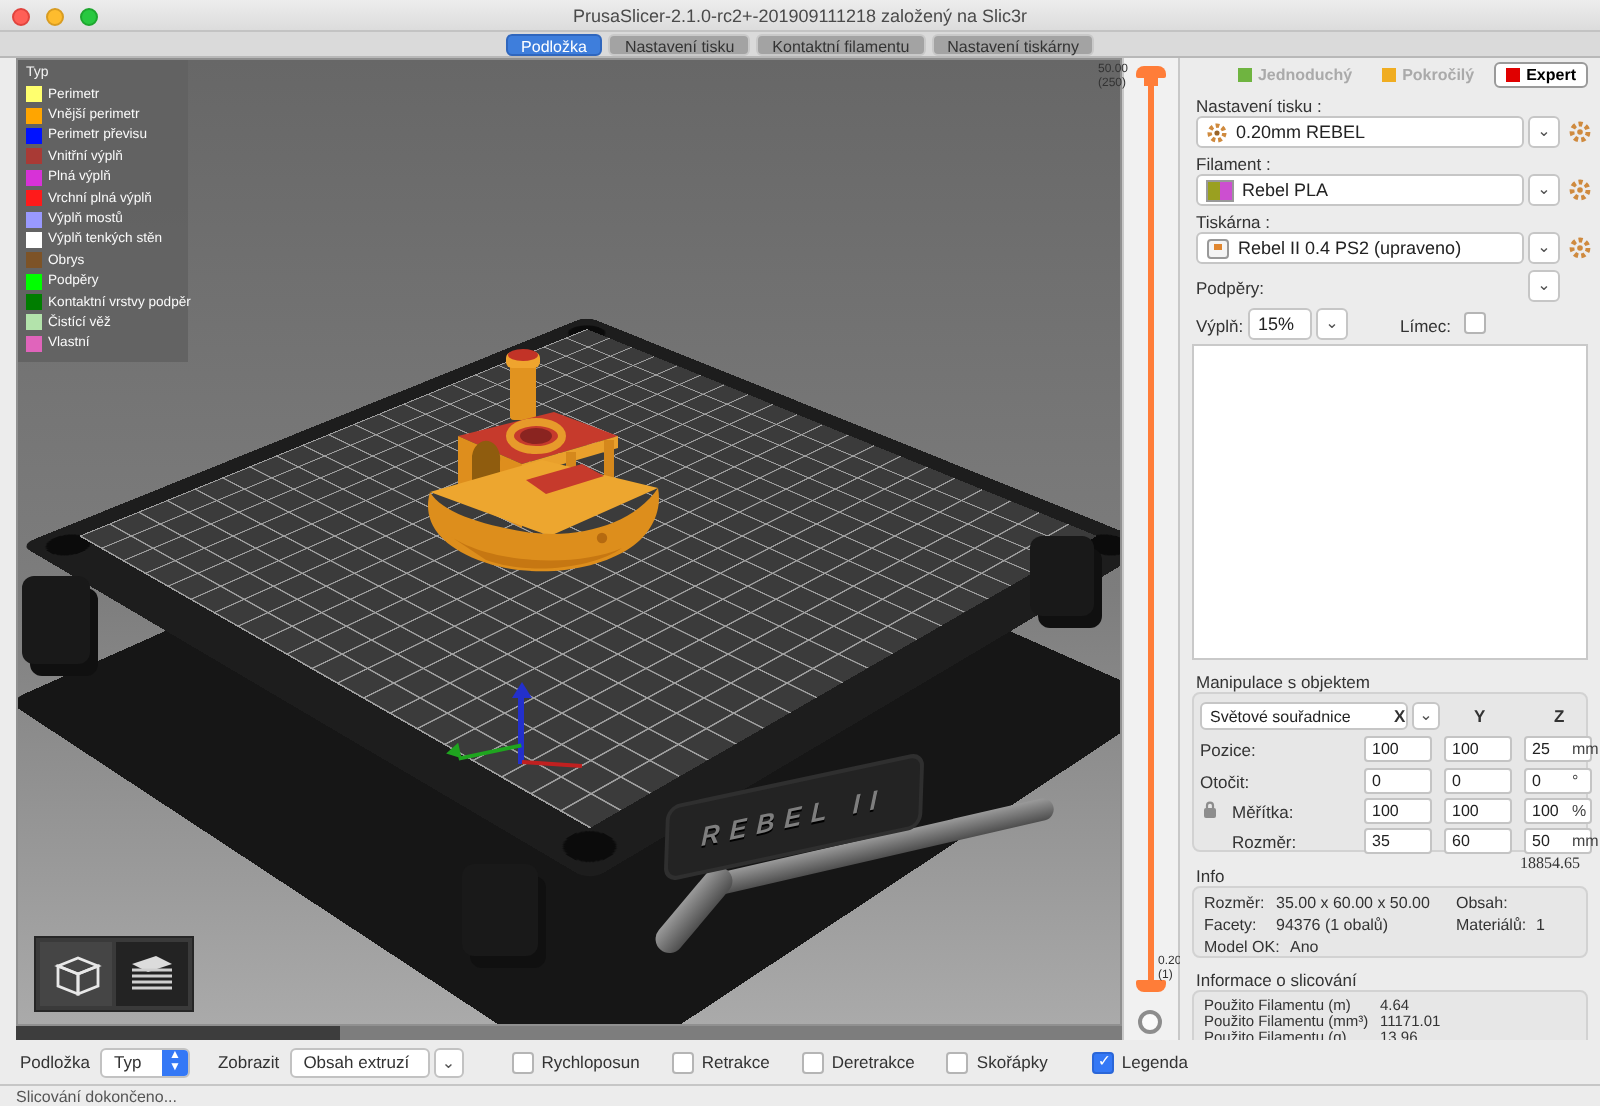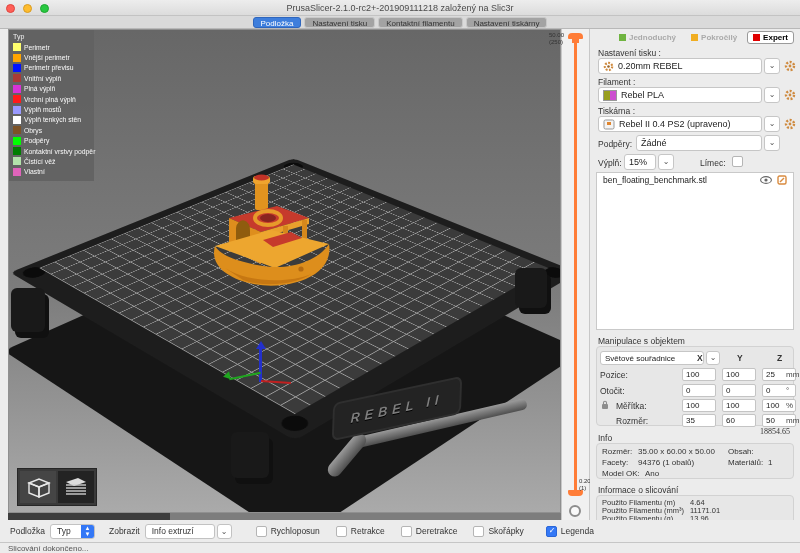--- a/index.html
+++ b/index.html
@@ -385,45 +385,31 @@
   </div>
   <div class="vbtn" style="left:174px;top:87px;">⌄</div>
   <div class="gearbtn" style="top:87px;">
     <svg width="12" height="12" viewBox="0 0 12 12">
       <circle cx="6" cy="6" r="4" fill="none" stroke="#cf8a3e" stroke-width="2.4" stroke-dasharray="2 1.6"></circle>
       <circle cx="6" cy="6" r="1.4" fill="#cf8a3e"></circle>
     </svg>
   </div>
 
   <div class="flabel" style="top:110px;">Podpěry:</div>
-  <div class="combo" style="left:46px;top:106px;width:126px;">
-    <span class="txt">Žádné</span>
-  </div>
   <div class="vbtn" style="left:174px;top:106px;">⌄</div>
 
   <div class="flabel" style="top:129px;">Výplň:</div>
   <div class="combo" style="left:34px;top:125px;width:32px;">
     <span class="txt">15%</span>
   </div>
   <div class="vbtn" style="left:68px;top:125px;">⌄</div>
   <div class="flabel" style="left:110px;top:129px;">Límec:</div>
   <div class="cbbox" style="position:absolute;left:142px;top:127px;"></div>
 
   <div class="objbox">
-    <div class="objrow">
-      <span style="flex:1;">ben_floating_benchmark.stl</span>
-      <svg width="12" height="8" viewBox="0 0 12 8">
-        <ellipse cx="6" cy="4" rx="5.4" ry="3.4" fill="none" stroke="#666" stroke-width="1.1"></ellipse>
-        <circle cx="6" cy="4" r="1.6" fill="#666"></circle>
-      </svg>
-      <svg width="10" height="10" viewBox="0 0 10 10">
-        <rect x="1" y="1" width="8" height="8" rx="1.5" fill="none" stroke="#d98b3f" stroke-width="1.4"></rect>
-        <line x1="3" y1="7" x2="7" y2="3" stroke="#d98b3f" stroke-width="1.4"></line>
-      </svg>
-    </div>
   </div>
 
   <div class="grouptitle" style="top:307px;">Manipulace s objektem</div>
   <div class="groupbox" style="top:317px;height:80px;"></div>
   <div class="combo" style="left:10px;top:322px;width:104px;height:14px;">
     <span class="txt" style="font-size:8px;">Světové souřadnice</span>
   </div>
   <div class="vbtn" style="left:116px;top:322px;width:14px;height:14px;line-height:12px;">⌄</div>
   <div class="mhdr" style="left:107px;top:324px;">X</div>
   <div class="mhdr" style="left:147px;top:324px;">Y</div>
@@ -497,21 +483,21 @@
   <span style="margin-left:10px;">Podložka</span>
   <div class="macselect">
     <span class="val">Typ</span>
     <span class="step">
         <span>▲</span>
         <span>▼</span>
       </span>
   </div>
   <span style="margin-left:14px;">Zobrazit</span>
   <div class="combo2">
-    <span>Info extruzí</span>
+    <span>Obsah extruzí</span>
   </div>
   <div class="vbtn2">⌄</div>
 
   <div class="cb" style="margin-left:24px;">
     <span class="cbbox"></span>
     <span>Rychloposun</span>
   </div>
   <div class="cb" style="margin-left:16px;">
     <span class="cbbox"></span>
     <span>Retrakce</span>

